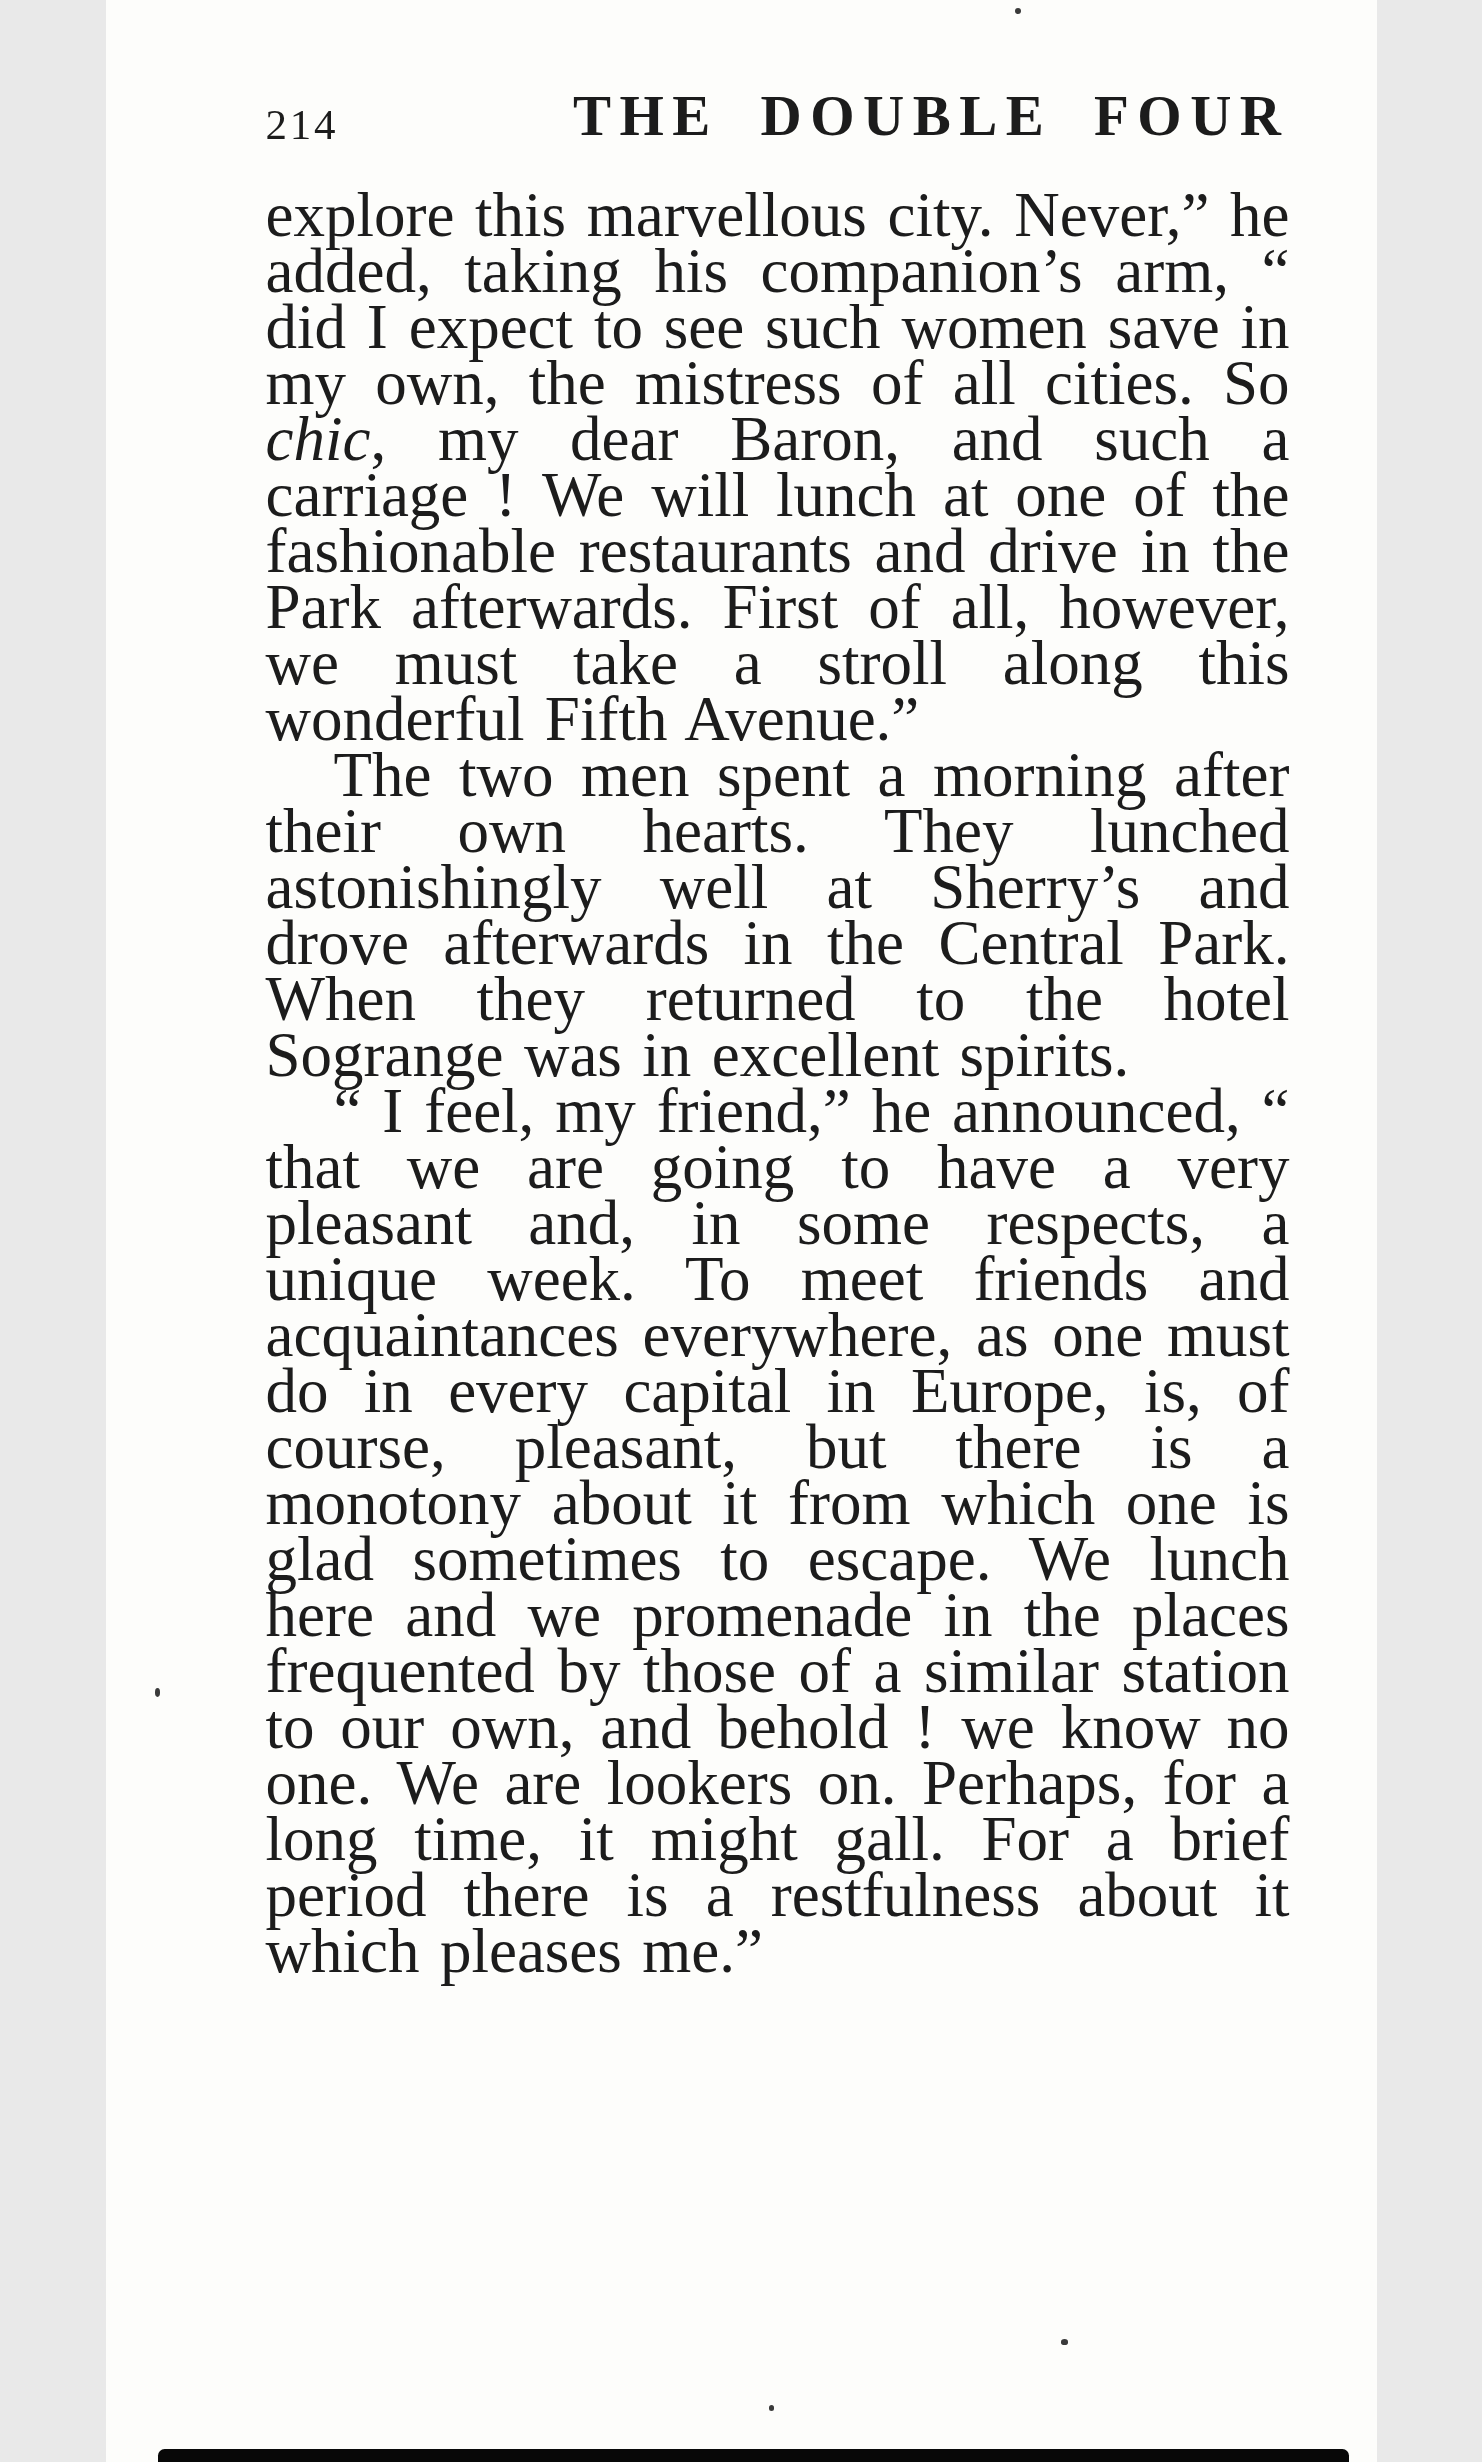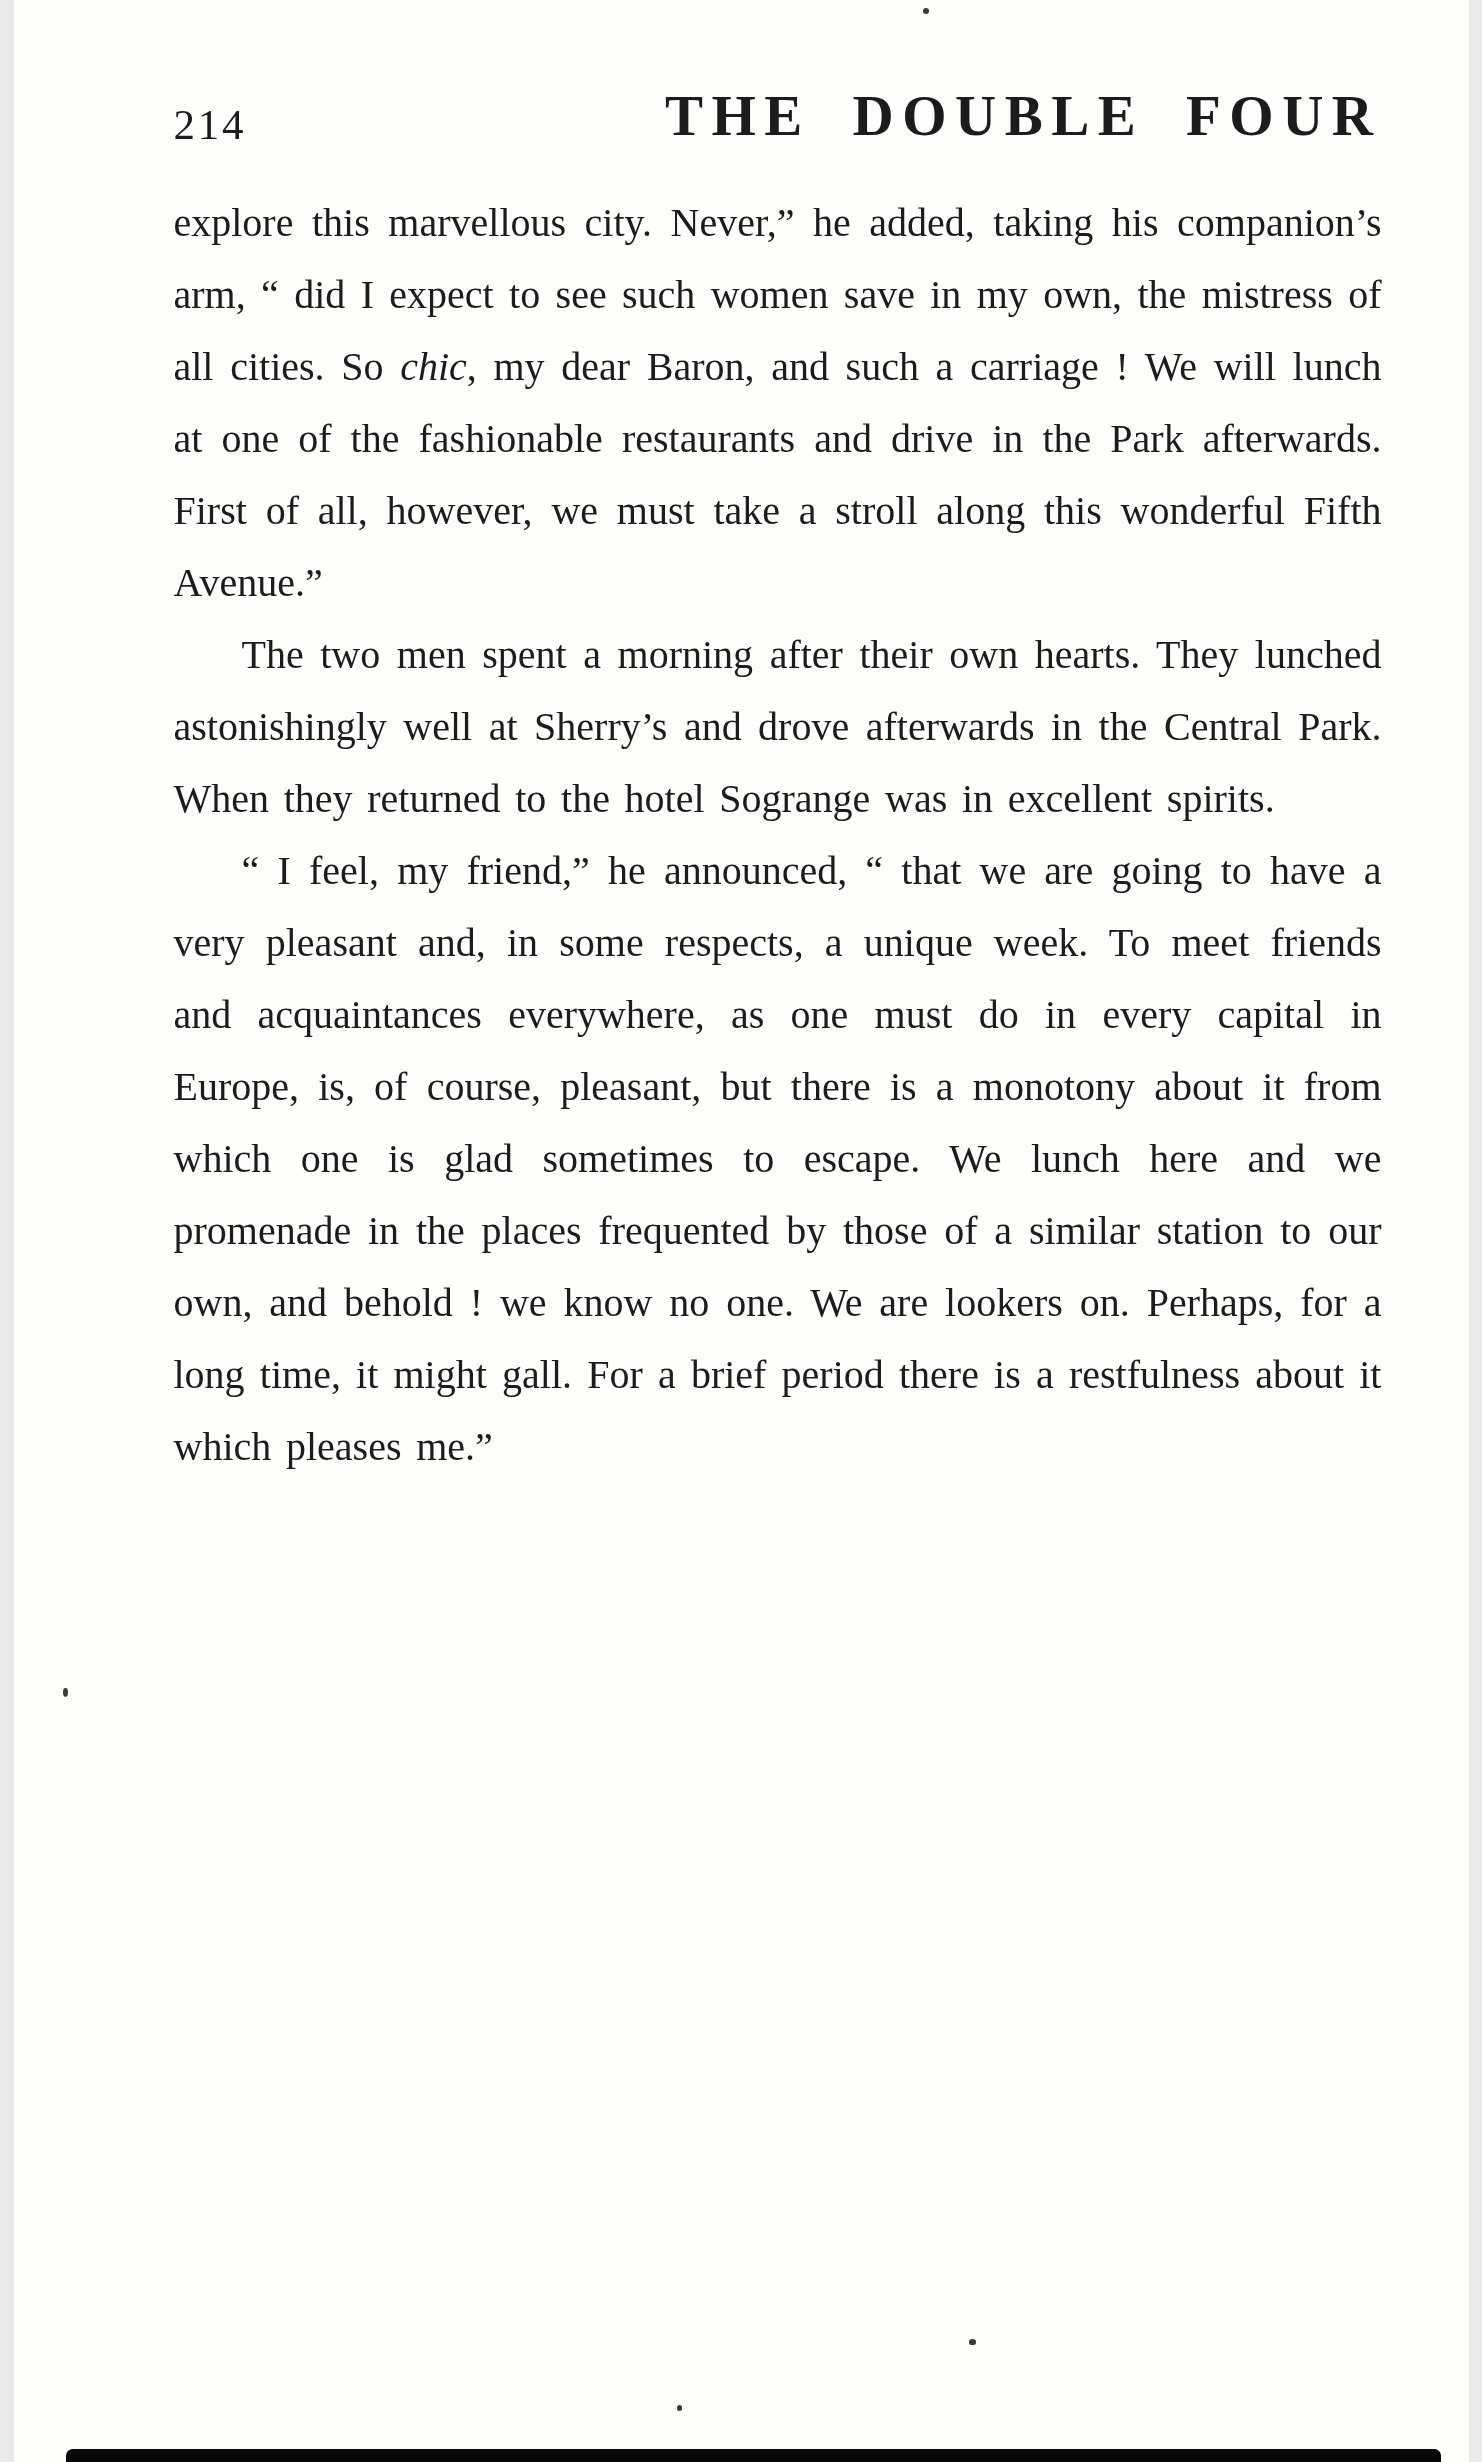--- a/index.html
+++ b/index.html
@@ -2,21 +2,21 @@
 <html style="--ink: #1c1c1c; --paper: #fdfdfb;font-size:15px"><head>
 <meta charset="utf-8">
 <style>
   html, body {
     margin: 0;
     padding: 0;
     background: #e9e9e9;
   }
   .page {
     position: relative;
-    width: 1455px;
+    width: 1271px;
     height: 2462px;
     margin: 0 auto;
     background: var(--paper, #fdfdfb);
     overflow: hidden;
     font-family: "Liberation Serif", "DejaVu Serif", serif;
     color: var(--ink, #1c1c1c);
   }
   .header {
     position: absolute;
     top: 83px;
@@ -38,22 +38,22 @@
     letter-spacing: 8.5px;
     word-spacing: 19px;
     white-space: nowrap;
   }
   .body-text {
     position: absolute;
     top: 187px;
     left: 160px;
     right: 87px;
     text-align: justify;
-    font-size: 40px;
-    line-height: 72px;
+    font-size: 63px;
+    line-height: 56px;
     word-spacing: 4.7px;
   }
   .para { margin: 0; }
   .para.indent { text-indent: 68px; }
   .italic { font-style: italic; }
   .speck {
     position: absolute;
     background: #3a3a3a;
     border-radius: 50%;
   }

